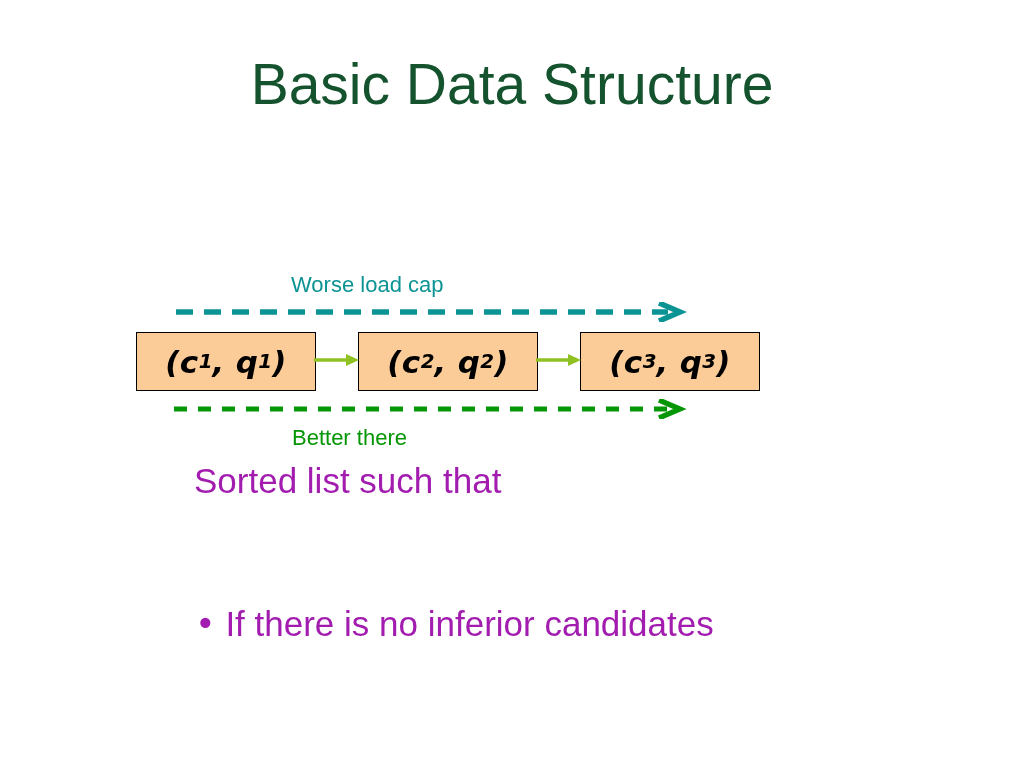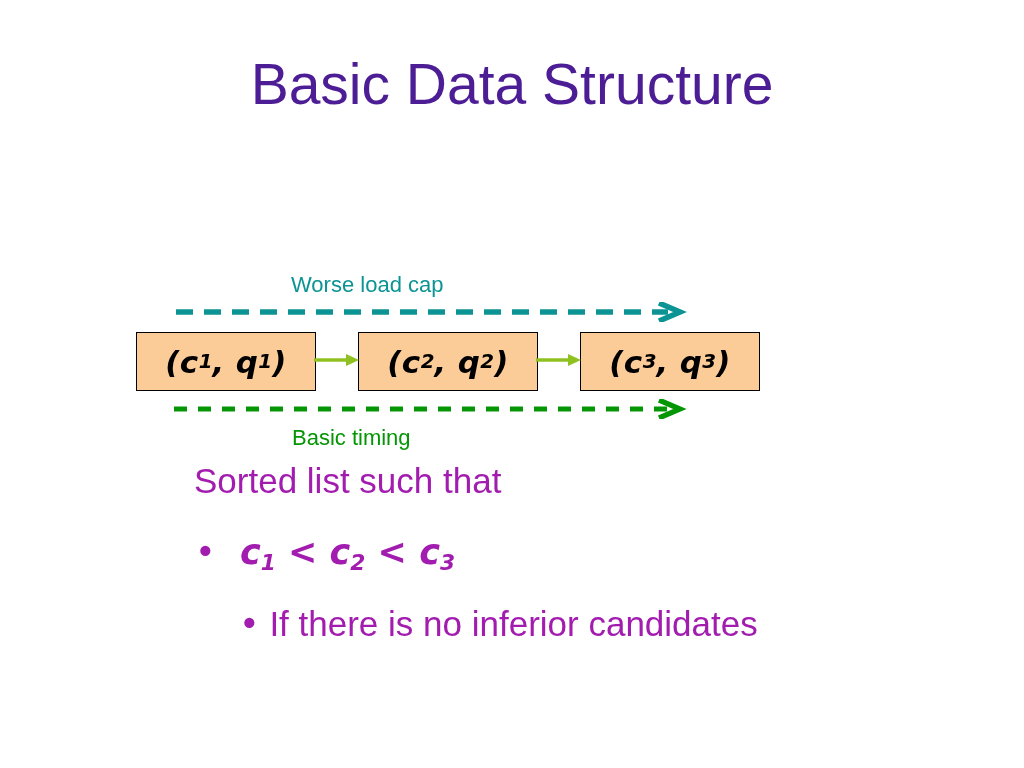--- a/index.html
+++ b/index.html
@@ -27,21 +27,21 @@
     position: absolute;
     left: 0;
     top: 52px;
     width: 1024px;
     text-align: center;
     font-family: "Liberation Sans", sans-serif;
     font-size: 57px;
     font-weight: 400;
     line-height: 1.15;
     letter-spacing: 0px;
-    color: #4c1d95;
+    color: #14532d;
     white-space: nowrap;
   }
 
   
   #diagram {
     position: absolute;
     left: 0;
     top: 16px;
     width: 1024px;
     height: 768px;
@@ -132,21 +132,20 @@
     font-size: 35px;
     font-weight: 700;
     font-style: italic;
     font-family: "DejaVu Sans", sans-serif;
   }
   #line-if {
     left: 195px;
     top: 604px;
     font-size: 35px;
     font-weight: 400;
-    margin-left: 44px;
   }
   #line-q {
     left: 196px;
     top: 655px;
     font-size: 35px;
     font-weight: 400;
     font-style: italic;
     font-family: "DejaVu Sans", sans-serif;
   }
   .bullet-dot {
@@ -197,33 +196,25 @@
     <svg class="link-arrow" id="link-2" viewBox="0 0 46 18">
       <line x1="0" y1="9" x2="34" y2="9" stroke="#8fc221" stroke-width="3.4"></line>
       <polygon points="32,3 45,9 32,15" fill="#8fc221"></polygon>
     </svg>
 
     <svg class="dash-arrow dash-bot" viewBox="0 0 522 20">
       <line x1="4" y1="10" x2="498" y2="10" stroke="#059605" stroke-width="5.2" stroke-dasharray="13 11" stroke-linecap="butt"></line>
       <polyline points="489,1 510,10 489,19" fill="none" stroke="#059605" stroke-width="5.2" stroke-linecap="butt" stroke-linejoin="miter"></polyline>
     </svg>
 
-    <div class="caption caption-bottom">Basic timing</div>
+    <div class="caption caption-bottom">Better there</div>
   </div>
 
   <div class="body-line" id="line-sorted">Sorted list such that</div>
 
-  <div class="body-line" id="line-c">
-    <span class="bullet-dot">•</span>&nbsp;
-    <span>c</span><span class="math-sub">1</span>
-    <span class="op">&lt;</span>
-    <span>c</span><span class="math-sub">2</span>
-    <span class="op">&lt;</span>
-    <span>c</span><span class="math-sub">3</span>
-  </div>
 
   <div class="body-line" id="line-if">
     <span class="bullet-dot">•</span>
     <span>If there is no inferior candidates</span>
   </div>
 
 
 </div>
 
 </body></html>

